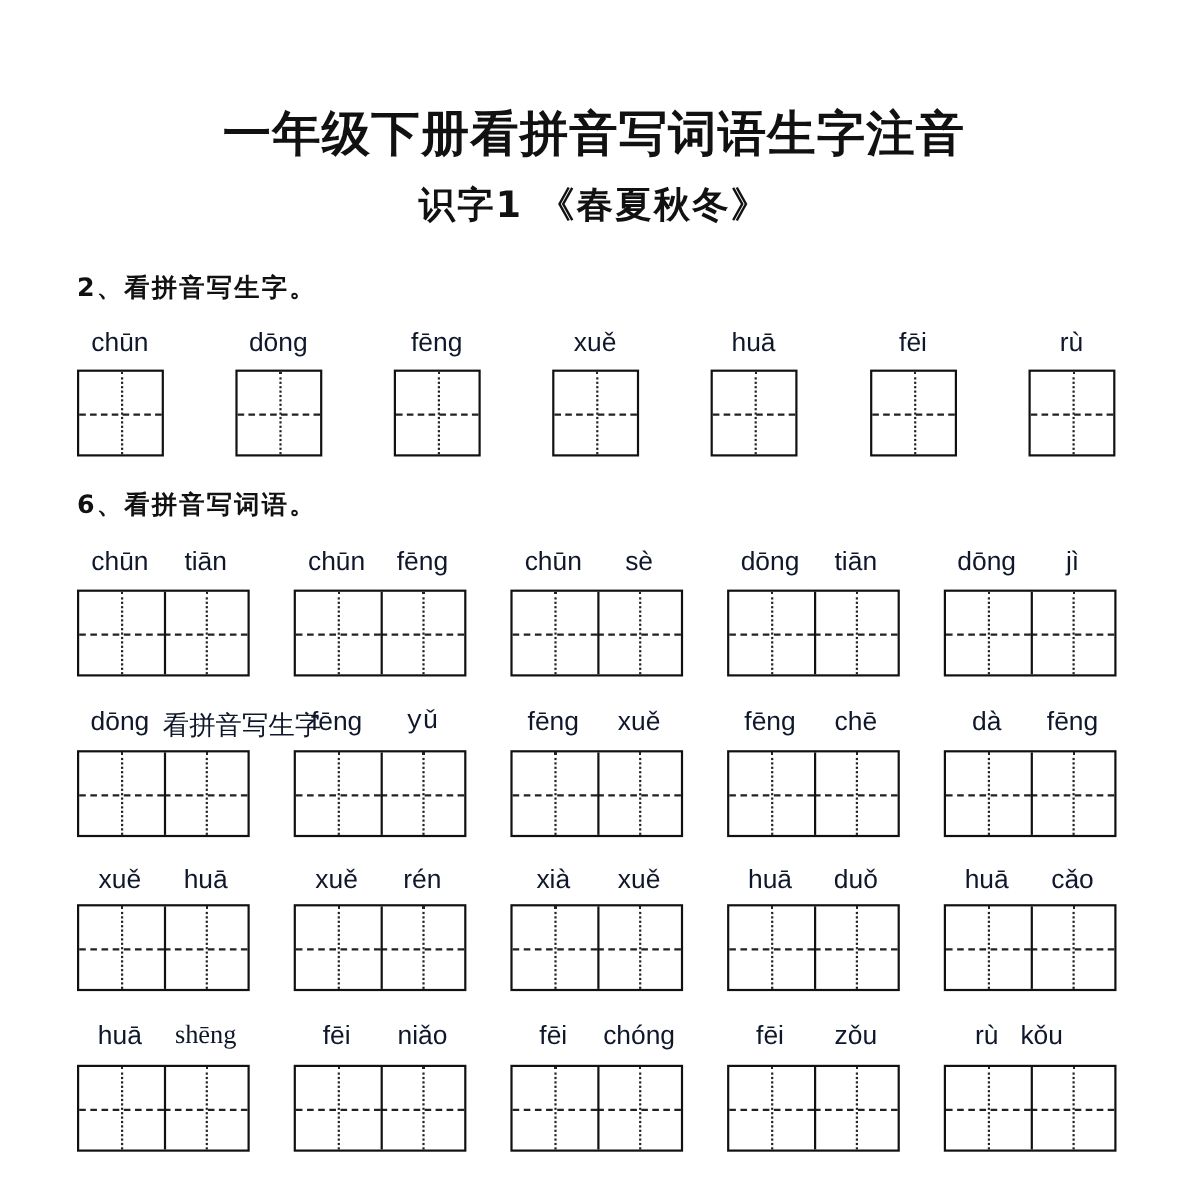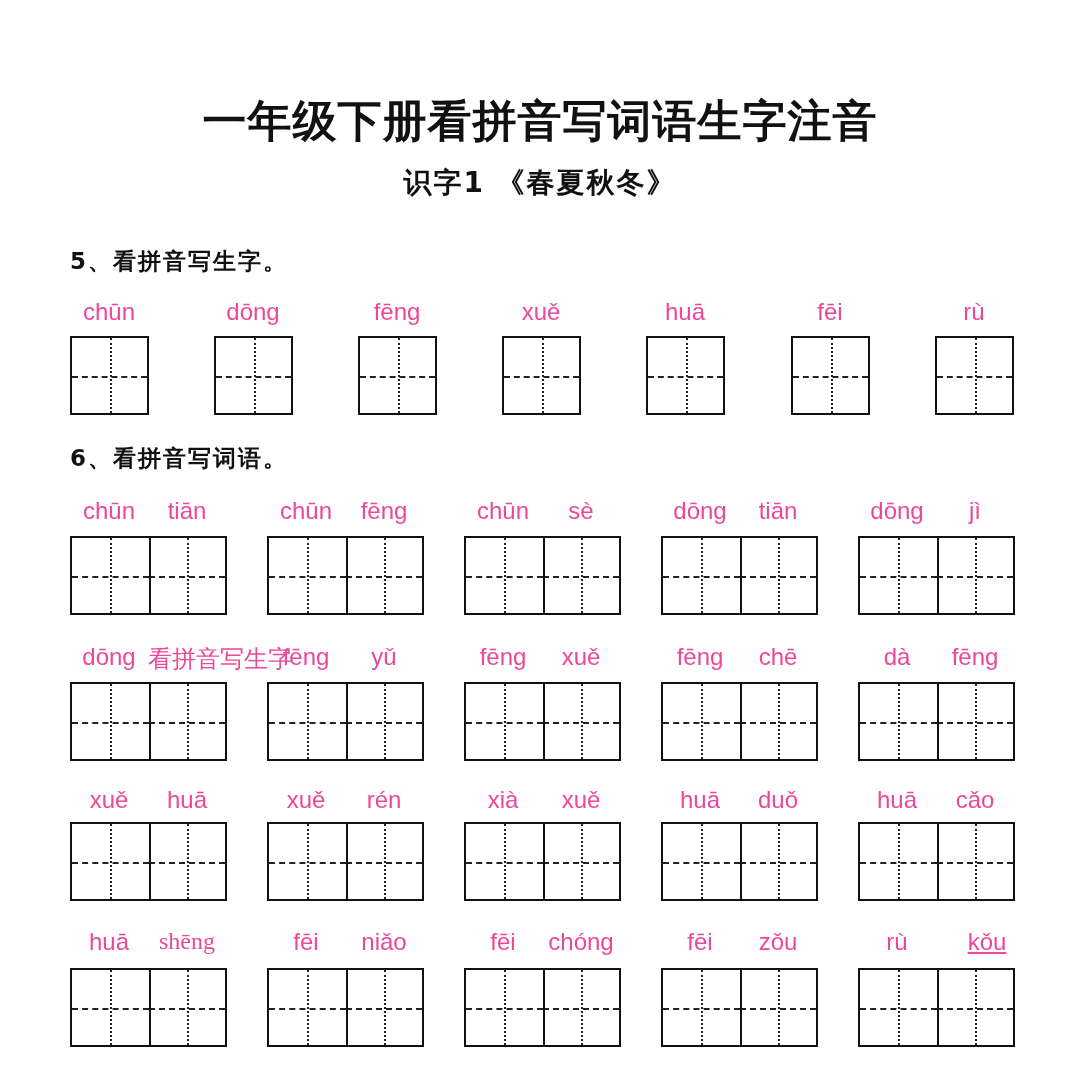--- a/index.html
+++ b/index.html
@@ -1,33 +1,33 @@
 <!DOCTYPE html>
 <html><head>
 <meta charset="utf-8">
 <style>
   html, body { margin:0; padding:0; }
   body { width:1080px; height:1080px; background:#ffffff; position:relative; overflow:hidden; color:#111; font-family:"DejaVu Sans", sans-serif; }
   .title { position:absolute; left:0; width:1080px; top:92px; text-align:center; font-family:"DejaVu Serif", serif; font-weight:bold; font-size:44px; letter-spacing:1px; color:#111; }
-  .subtitle { position:absolute; left:0; width:1080px; top:164px; text-align:center; font-weight:bold; font-size:28px; color:#111; letter-spacing:2px; }
+  .subtitle { position:absolute; left:0; width:1080px; top:164px; text-align:center; font-weight:bold; font-size:33px; color:#111; letter-spacing:2px; }
   .section-heading { position:absolute; left:70px; font-weight:bold; font-size:23px; letter-spacing:2px; color:#111; }
-  .pinyin { position:absolute; font-family:"Liberation Sans", sans-serif; font-size:24px; color:#ec4899; text-align:center; white-space:nowrap; }
+  .pinyin { position:absolute; font-family:"Liberation Sans", sans-serif; font-size:24px; color:#0f172a; text-align:center; white-space:nowrap; }
   .grid { position:absolute; border:2px solid #111; box-sizing:border-box; background:#fff; }
   .cell { position:absolute; top:0; bottom:0; box-sizing:border-box; }
   .cell .v { position:absolute; top:0; bottom:0; left:50%; border-left:2px dotted #222; }
   .cell .h { position:absolute; left:0; right:0; top:50%; border-top:2px dashed #222; }
   .divider { position:absolute; top:0; bottom:0; border-left:2px solid #111; }
 </style>
 </head>
 <body>
 
 <div class="title">一年级下册看拼音写词语生字注音</div>
 <div class="subtitle">识字1 《春夏秋冬》</div>
 
-<div class="section-heading" style="top:246px;">5、看拼音写生字。</div>
+<div class="section-heading" style="top:246px;">2、看拼音写生字。</div>
 <div id="s1">
     <div class="pinyin" style="left: 70px; width: 78px; top: 298px;">chūn</div>
     <div class="grid" style="left: 70px; top: 336px; width: 79px; height: 79px;">
       <div class="cell" style="left: 0px; width: 75px;">
         <div class="v"></div>
         <div class="h"></div>
       </div>
     </div>
     <div class="pinyin" style="left: 214px; width: 78px; top: 298px;">dōng</div>
     <div class="grid" style="left: 214px; top: 336px; width: 79px; height: 79px;">
@@ -147,21 +147,21 @@
         <div class="v"></div>
         <div class="h"></div>
       </div>
       <div class="cell" style="left: 76.5px; width: 76.5px;">
         <div class="v"></div>
         <div class="h"></div>
       </div>
       <div class="divider" style="left: 76.5px;"></div>
     </div>
     <div class="pinyin" style="left: 267px; width: 78px; top: 643px;">fēng</div>
-    <div class="pinyin" style="left: 345px; width: 78px; top: 643px;">yǔ</div>
+    <div class="pinyin" style="left: 345px; width: 78px; top: 643px; font-family: Liberation Mono, monospace;">yǔ</div>
     <div class="grid" style="left: 267px; top: 682px; width: 157px; height: 79px;">
       <div class="cell" style="left: 0px; width: 76.5px;">
         <div class="v"></div>
         <div class="h"></div>
       </div>
       <div class="cell" style="left: 76.5px; width: 76.5px;">
         <div class="v"></div>
         <div class="h"></div>
       </div>
       <div class="divider" style="left: 76.5px;"></div>
@@ -316,21 +316,21 @@
         <div class="v"></div>
         <div class="h"></div>
       </div>
       <div class="cell" style="left: 76.5px; width: 76.5px;">
         <div class="v"></div>
         <div class="h"></div>
       </div>
       <div class="divider" style="left: 76.5px;"></div>
     </div>
     <div class="pinyin" style="left: 858px; width: 78px; top: 928px;">rù</div>
-    <div class="pinyin" style="left: 948px; width: 78px; top: 928px; text-decoration: underline;">kǒu</div>
+    <div class="pinyin" style="left: 908px; width: 78px; top: 928px;">kǒu</div>
     <div class="grid" style="left: 858px; top: 968px; width: 157px; height: 79px;">
       <div class="cell" style="left: 0px; width: 76.5px;">
         <div class="v"></div>
         <div class="h"></div>
       </div>
       <div class="cell" style="left: 76.5px; width: 76.5px;">
         <div class="v"></div>
         <div class="h"></div>
       </div>
       <div class="divider" style="left: 76.5px;"></div>

